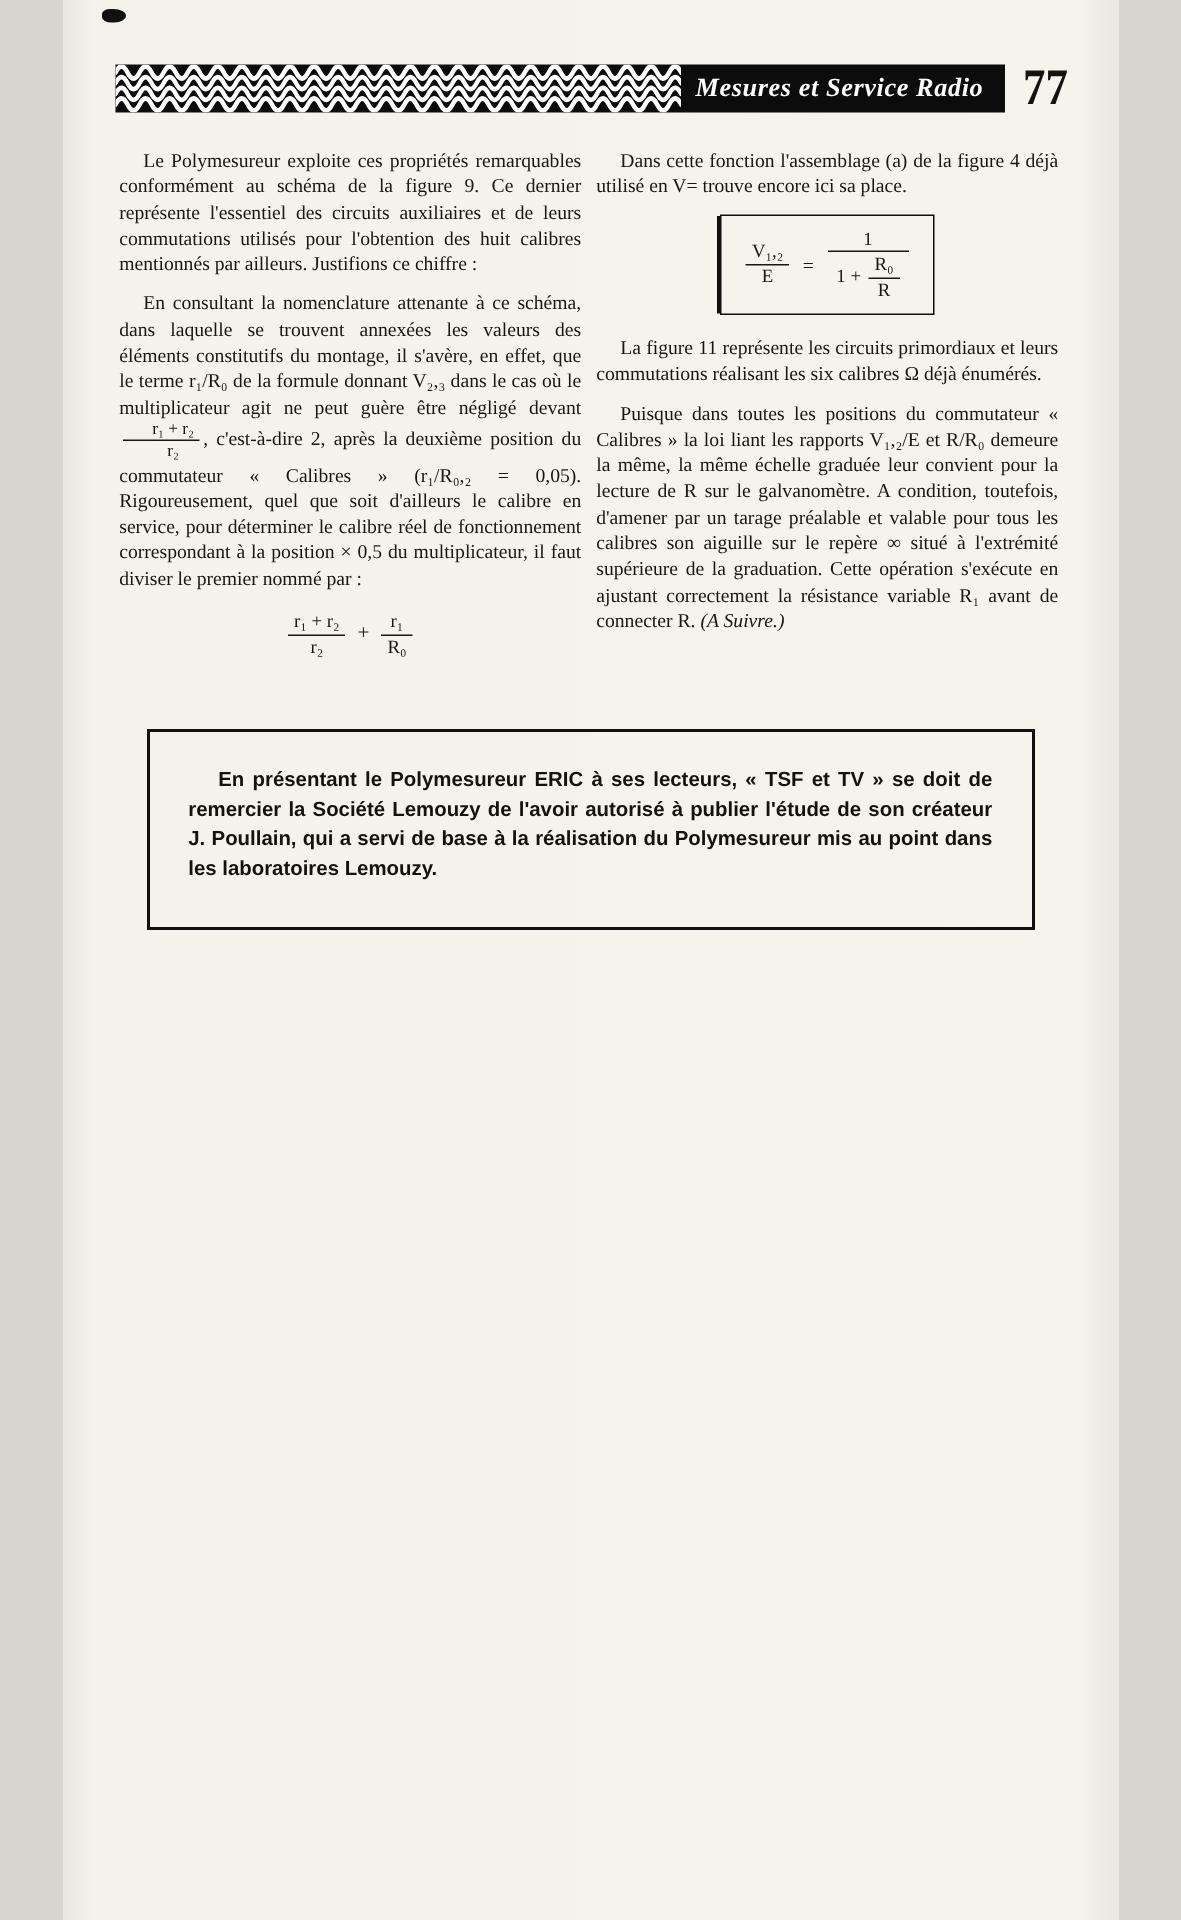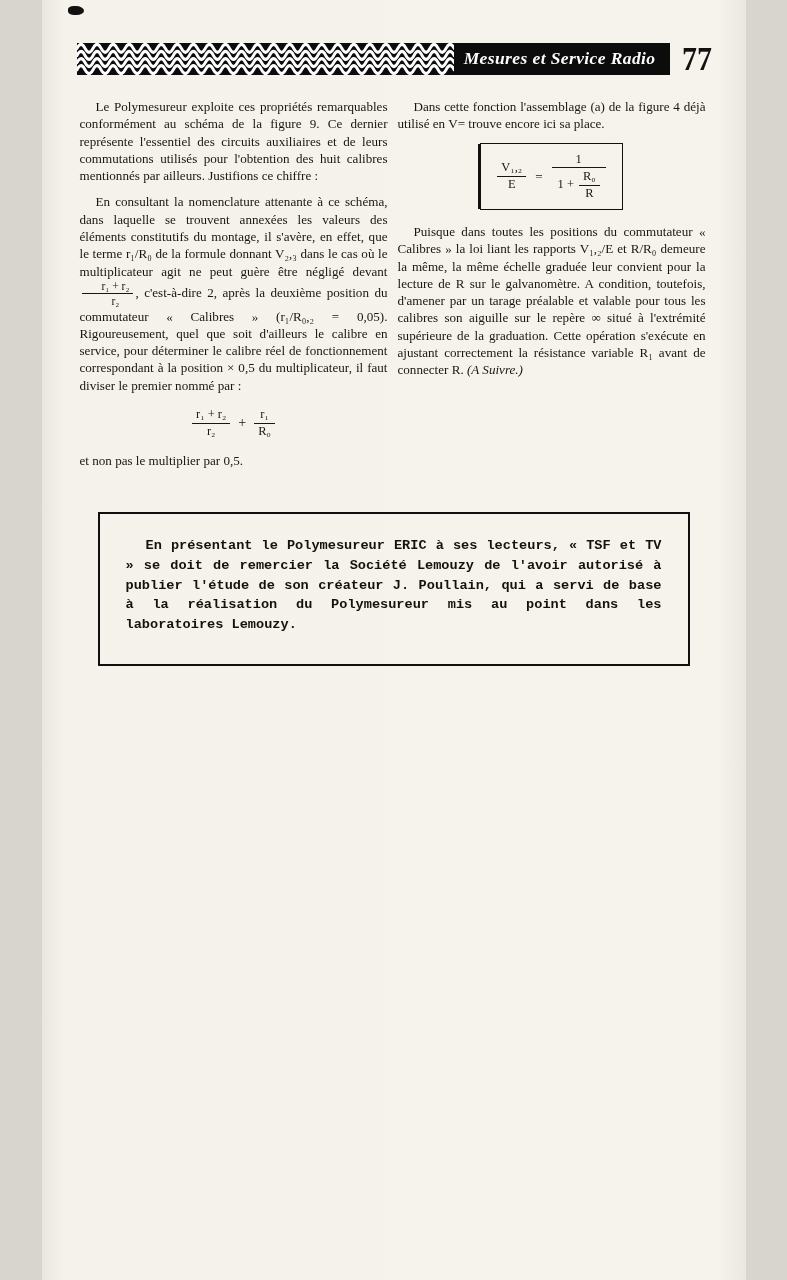--- a/index.html
+++ b/index.html
@@ -40,21 +40,21 @@
   .formula-box{
     border:1.5px solid #101010;box-shadow:-3px 0 0 -1px #101010;
     padding:9px 16px;display:flex;align-items:center;gap:9px;background:transparent;
   }
   .den-row{display:flex;align-items:center;justify-content:center;gap:5px;border-top:1px solid #181613;padding:2px 6px 0;}
   .den-row .frac .den{border-top:1px solid #181613;}
   .suite{font-style:italic;white-space:nowrap;font-family:Liberation Serif, serif;}
   
   .notice-box{
     width:592px;box-sizing:border-box;margin:34px auto 0;border:2px solid #101010;
-    padding:22px 26px 14px;font-family:Liberation Mono, monospace;font-weight:bold;
+    padding:22px 26px 14px;font-family:Liberation Sans, sans-serif;font-weight:bold;
     font-size:13.6px;line-height:1.45;text-align:justify;color:#14120f;
   }
   .notice-box p{margin:0 0 15px 0;text-indent:20px;}
 </style>
 </head>
 <body>
 
 <div class="page">
 
   <div class="ink-mark"></div>
@@ -84,21 +84,20 @@
           <span class="num">r₁ + r₂</span>
           <span class="den">r₂</span>
         </span>
         <span class="op">+</span>
         <span class="frac">
           <span class="num">r₁</span>
           <span class="den">R₀</span>
         </span>
       </div>
 
-      <p class="no-indent">et non pas le multiplier par 0,5.</p>
     </section>
 
     <section class="col">
 
       <p>Dans cette fonction l'assemblage (a) de la figure 4 déjà utilisé en V= trouve encore ici sa place.</p>
 
       <div class="formula-box-wrap">
         <div class="formula-box">
           <span class="frac">
             <span class="num">V₁,₂</span>
@@ -111,20 +110,21 @@
               <span>1 +</span>
               <span class="frac">
                 <span class="num">R₀</span>
                 <span class="den">R</span>
               </span>
             </span>
           </span>
         </div>
       </div>
 
+      <p>La figure 11 représente les circuits primordiaux et leurs commutations réalisant les six calibres Ω déjà énumérés.</p>
 
       <p><span>Puisque dans toutes les positions du commutateur « Calibres » la loi liant les rapports V₁,₂/E et R/R₀ demeure la même, la même échelle graduée leur convient pour la lecture de R sur le galvanomètre. A condition, toutefois, d'amener par un tarage préalable et valable pour tous les calibres son aiguille sur le repère ∞ situé à l'extrémité supérieure de la graduation. Cette opération s'exécute en ajustant correctement la résistance variable R₁ avant de connecter R.</span> <em class="suite">(A Suivre.)</em></p>
     </section>
   </main>
 
   <div class="notice-box">
     <p>En présentant le Polymesureur ERIC à ses lecteurs, « TSF et TV » se doit de remercier la Société Lemouzy de l'avoir autorisé à publier l'étude de son créateur J. Poullain, qui a servi de base à la réalisation du Polymesureur mis au point dans les laboratoires Lemouzy.</p>
   </div>
 
 </div>

